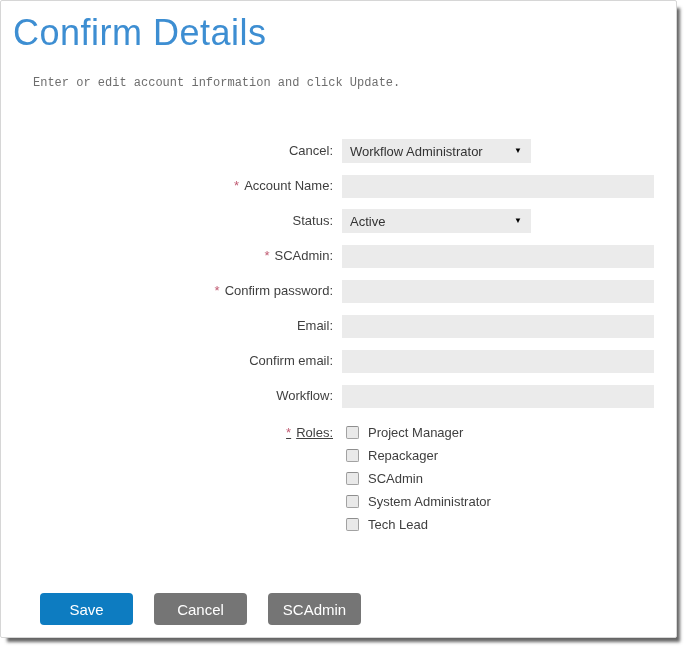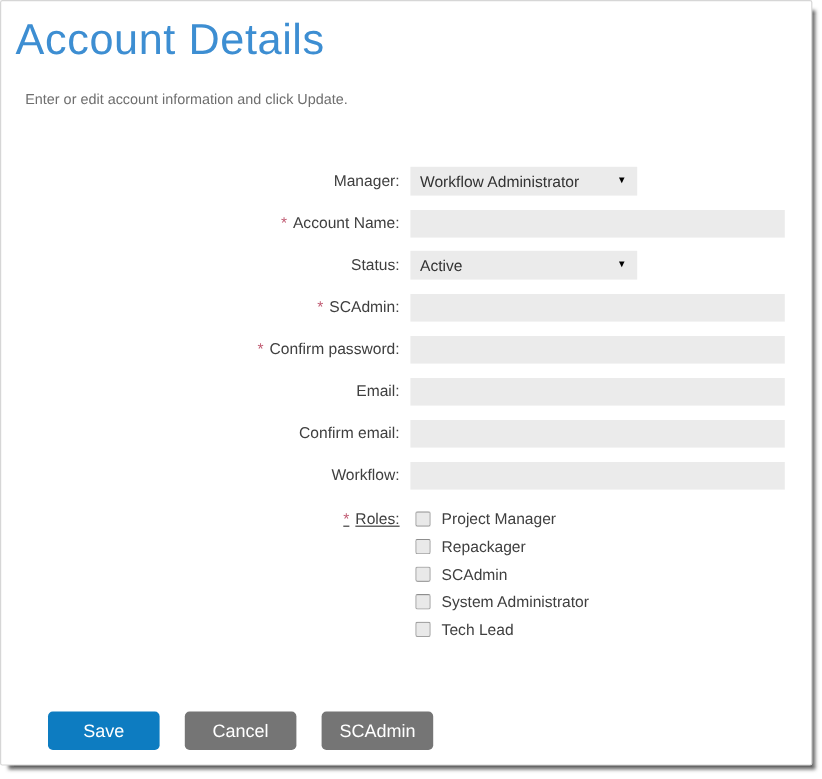--- a/index.html
+++ b/index.html
@@ -30,24 +30,25 @@
   }
   .page-title {
     margin: 10px 0 0 12px;
     font-size: 36px;
     line-height: 43px;
     font-weight: 300;
     letter-spacing: 0.5px;
     color: var(--title-color);
   }
   .page-subtitle {
-    margin: 22px 0 0 20px;
+    margin: 22px 0 0 32px;
     font-size: 12px;
     line-height: 15px;
     color: var(--subtitle-color);
+    font-family: Liberation Mono, monospace;
   }
   .form { margin-top: 48px; }
   .row {
     display: flex;
     align-items: center;
     height: 24px;
     margin-bottom: 11px;
   }
   .row.roles-row {
     align-items: flex-start;
@@ -142,27 +143,27 @@
     cursor: pointer;
   }
   .btn.primary { background: var(--primary-button); }
   .btn.secondary { background: var(--secondary-button); }
 </style>
 </head>
 <body>
 
 <div class="frame">
 
-  <h1 class="page-title">Account Details</h1>
+  <h1 class="page-title">Confirm Details</h1>
   <div class="page-subtitle">Enter or edit account information and click Update.</div>
 
   <div class="form">
 
     <div class="row">
-      <div class="lbl"><span>Manager:</span></div>
+      <div class="lbl"><span>Cancel:</span></div>
       <div class="ctl">
         <div class="select-box">
           <span>Workflow Administrator</span>
           <span class="arrow">▼</span>
         </div>
       </div>
     </div>
 
     <div class="row">
       <div class="lbl"><span class="req">*</span><span>Account Name:</span></div>

